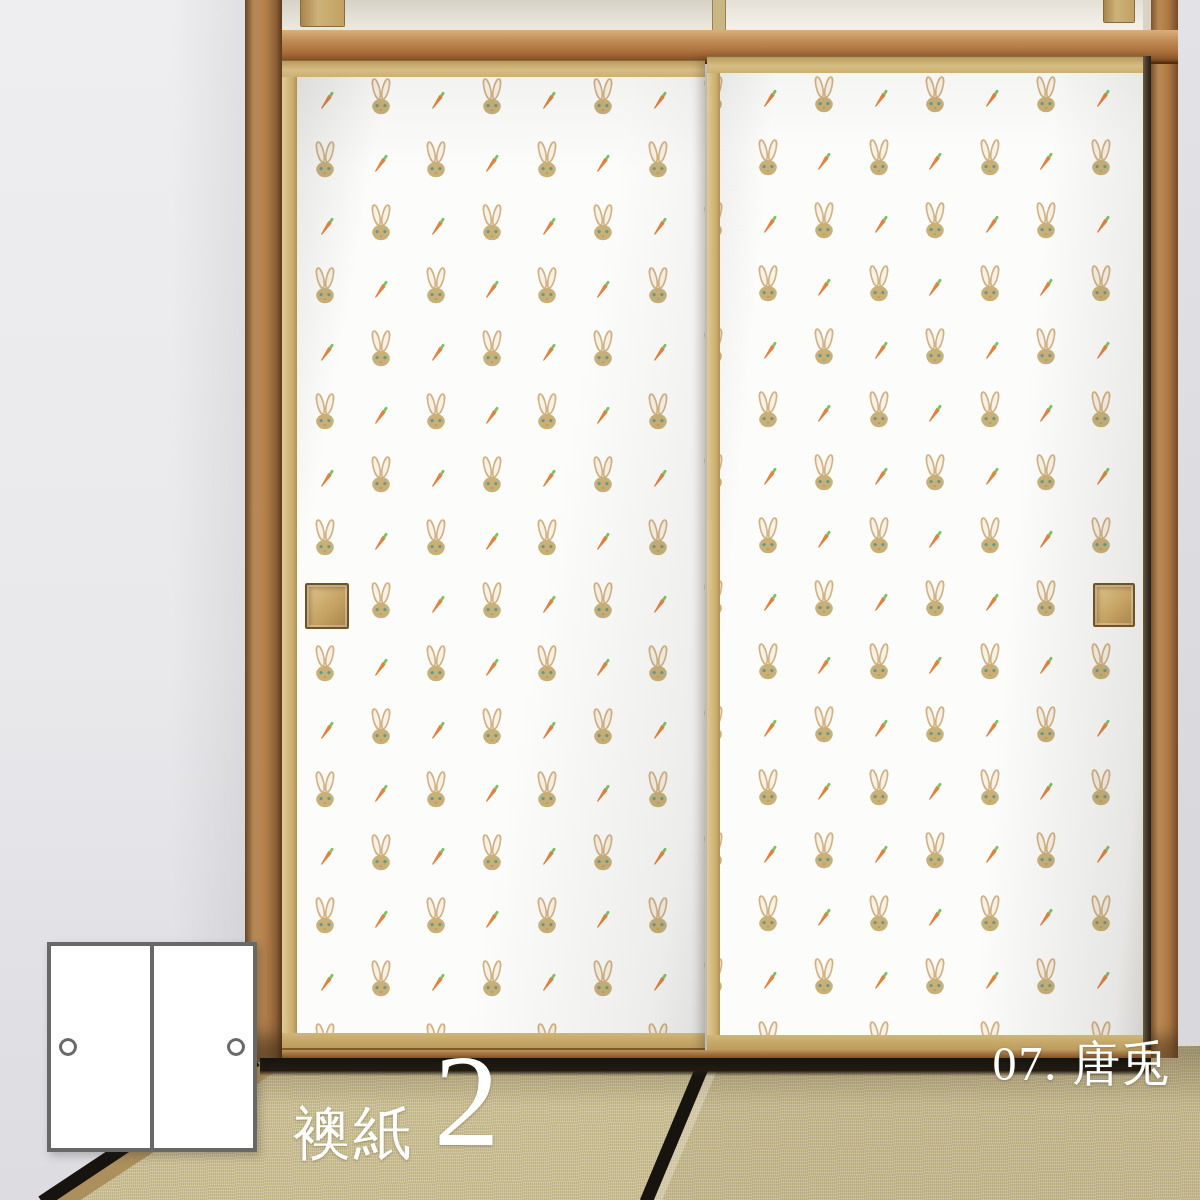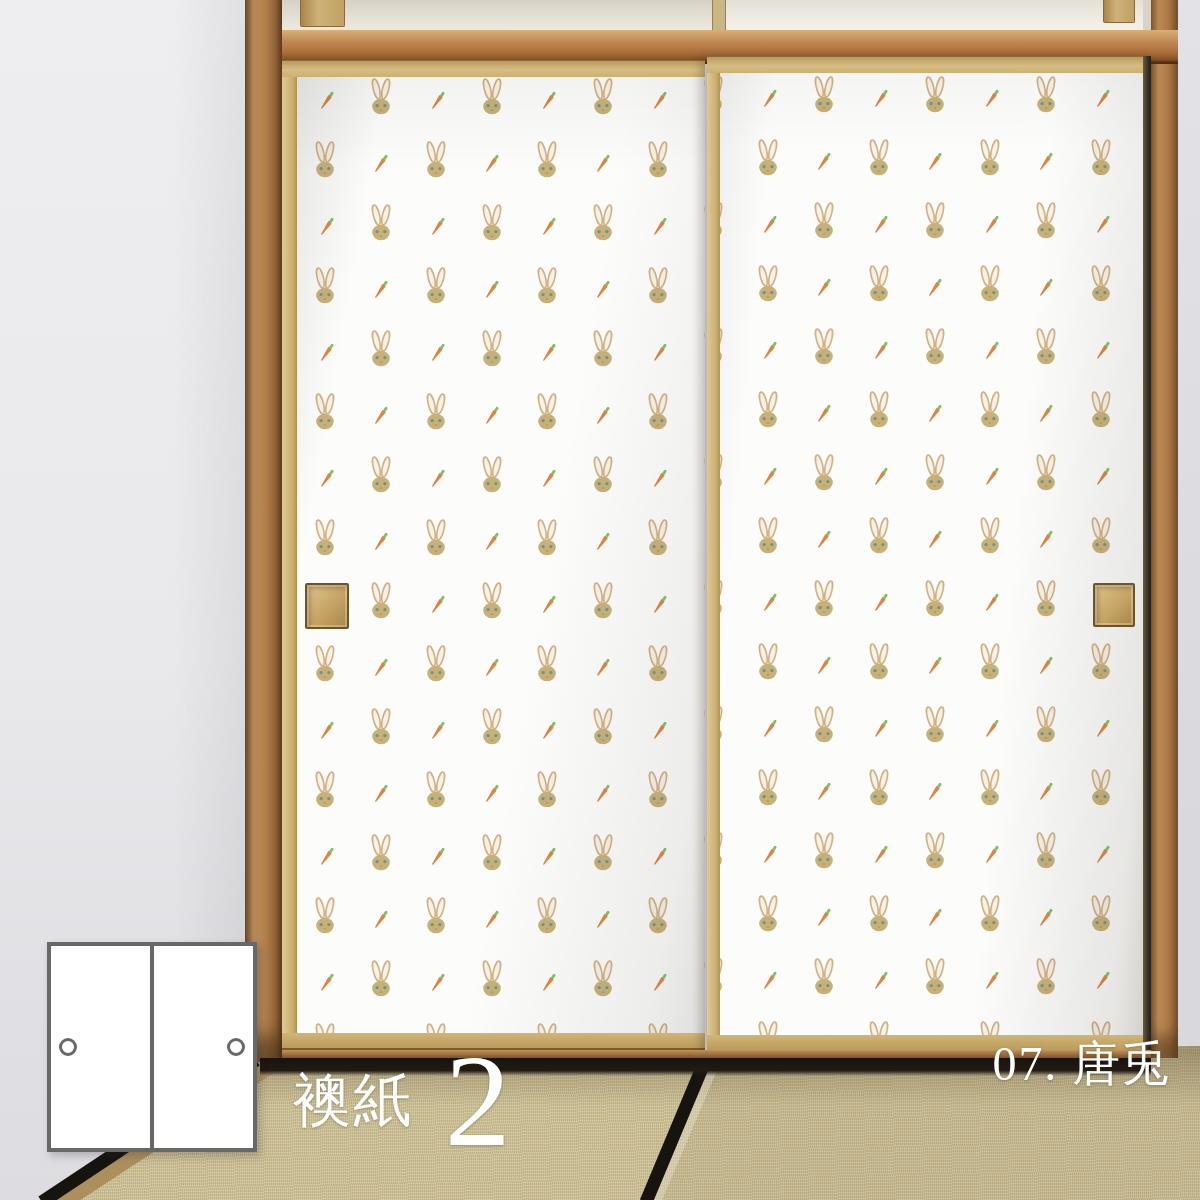--- a/index.html
+++ b/index.html
@@ -92,21 +92,21 @@
   
   .diagram{left:47px;top:942px;width:210px;height:210px;box-sizing:border-box;
     background:var(--diagram-border,#686868);display:flex;gap:4px;padding:4px;
     box-shadow:3px 4px 8px rgba(40,40,45,0.25);}
   .dpanel{flex:1;background:var(--diagram-panel,#ffffff);position:relative;}
   .dhandle{position:absolute;top:50%;transform:translateY(-50%);
     width:12px;height:12px;border:3px solid var(--diagram-border,#686868);border-radius:50%;}
   .dhandle.left{left:8px;} .dhandle.right{right:8px;}
 
   
-  .set-label{left:293px;top:1040px;display:flex;align-items:center;gap:31px;
+  .set-label{left:293px;top:1040px;display:flex;align-items:flex-end;gap:20px;
     color:var(--label-text,#fff);text-shadow:0 1px 3px rgba(60,50,20,0.35);}
   .set-label .kanji{font-size:58px;letter-spacing:0.04em;line-height:1;}
   .set-label .big-num{font-size:132px;line-height:0.93;}
   .pattern-label{right:28px;top:1032px;font-size:48px;letter-spacing:0.04em;
     color:var(--label-text,#fff);text-shadow:0 1px 3px rgba(60,50,20,0.35);font-family:Liberation Serif, serif;}
 </style>
 </head>
 <body>
 
 <svg width="0" height="0" style="position:absolute" aria-hidden="true">

